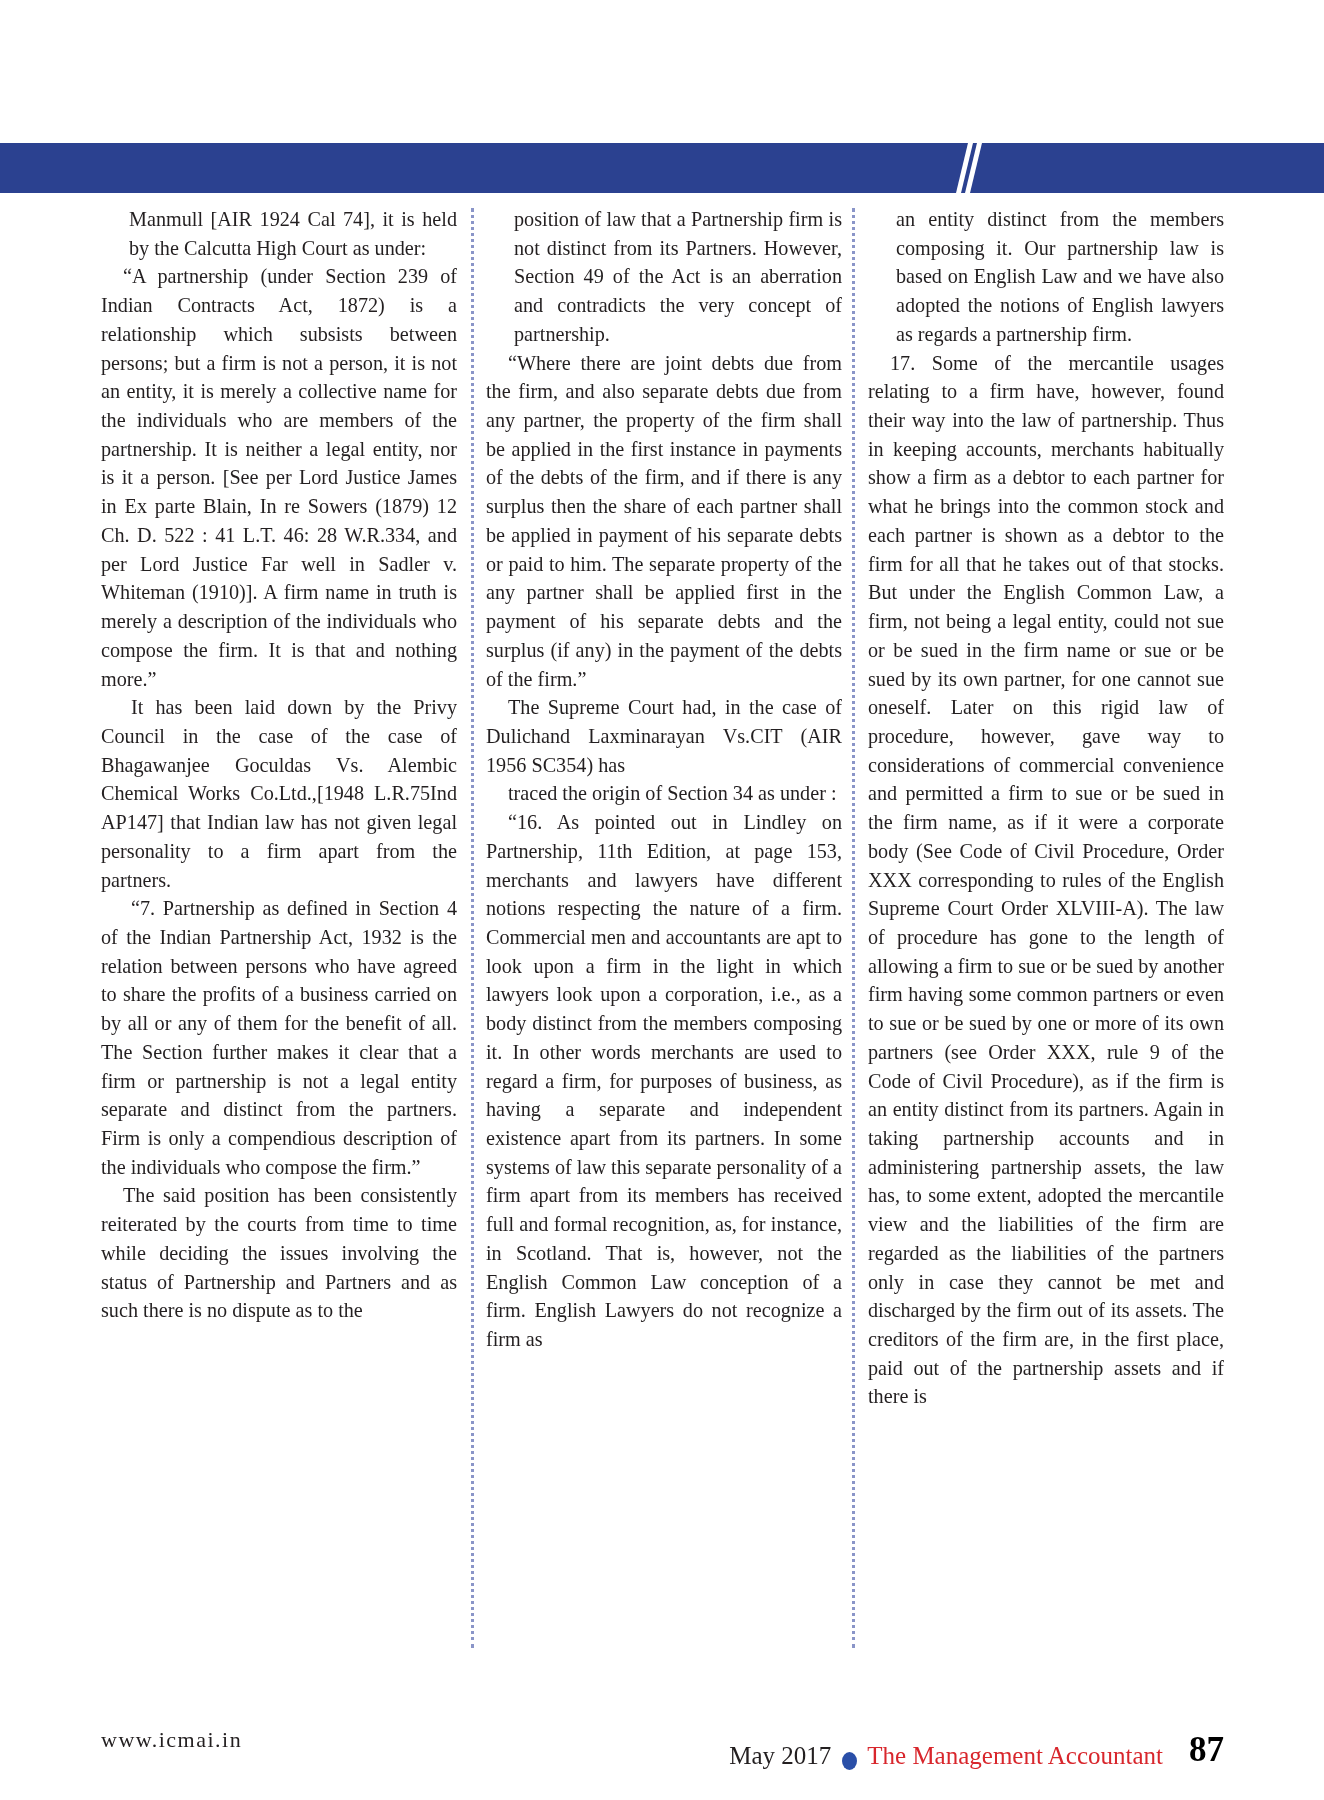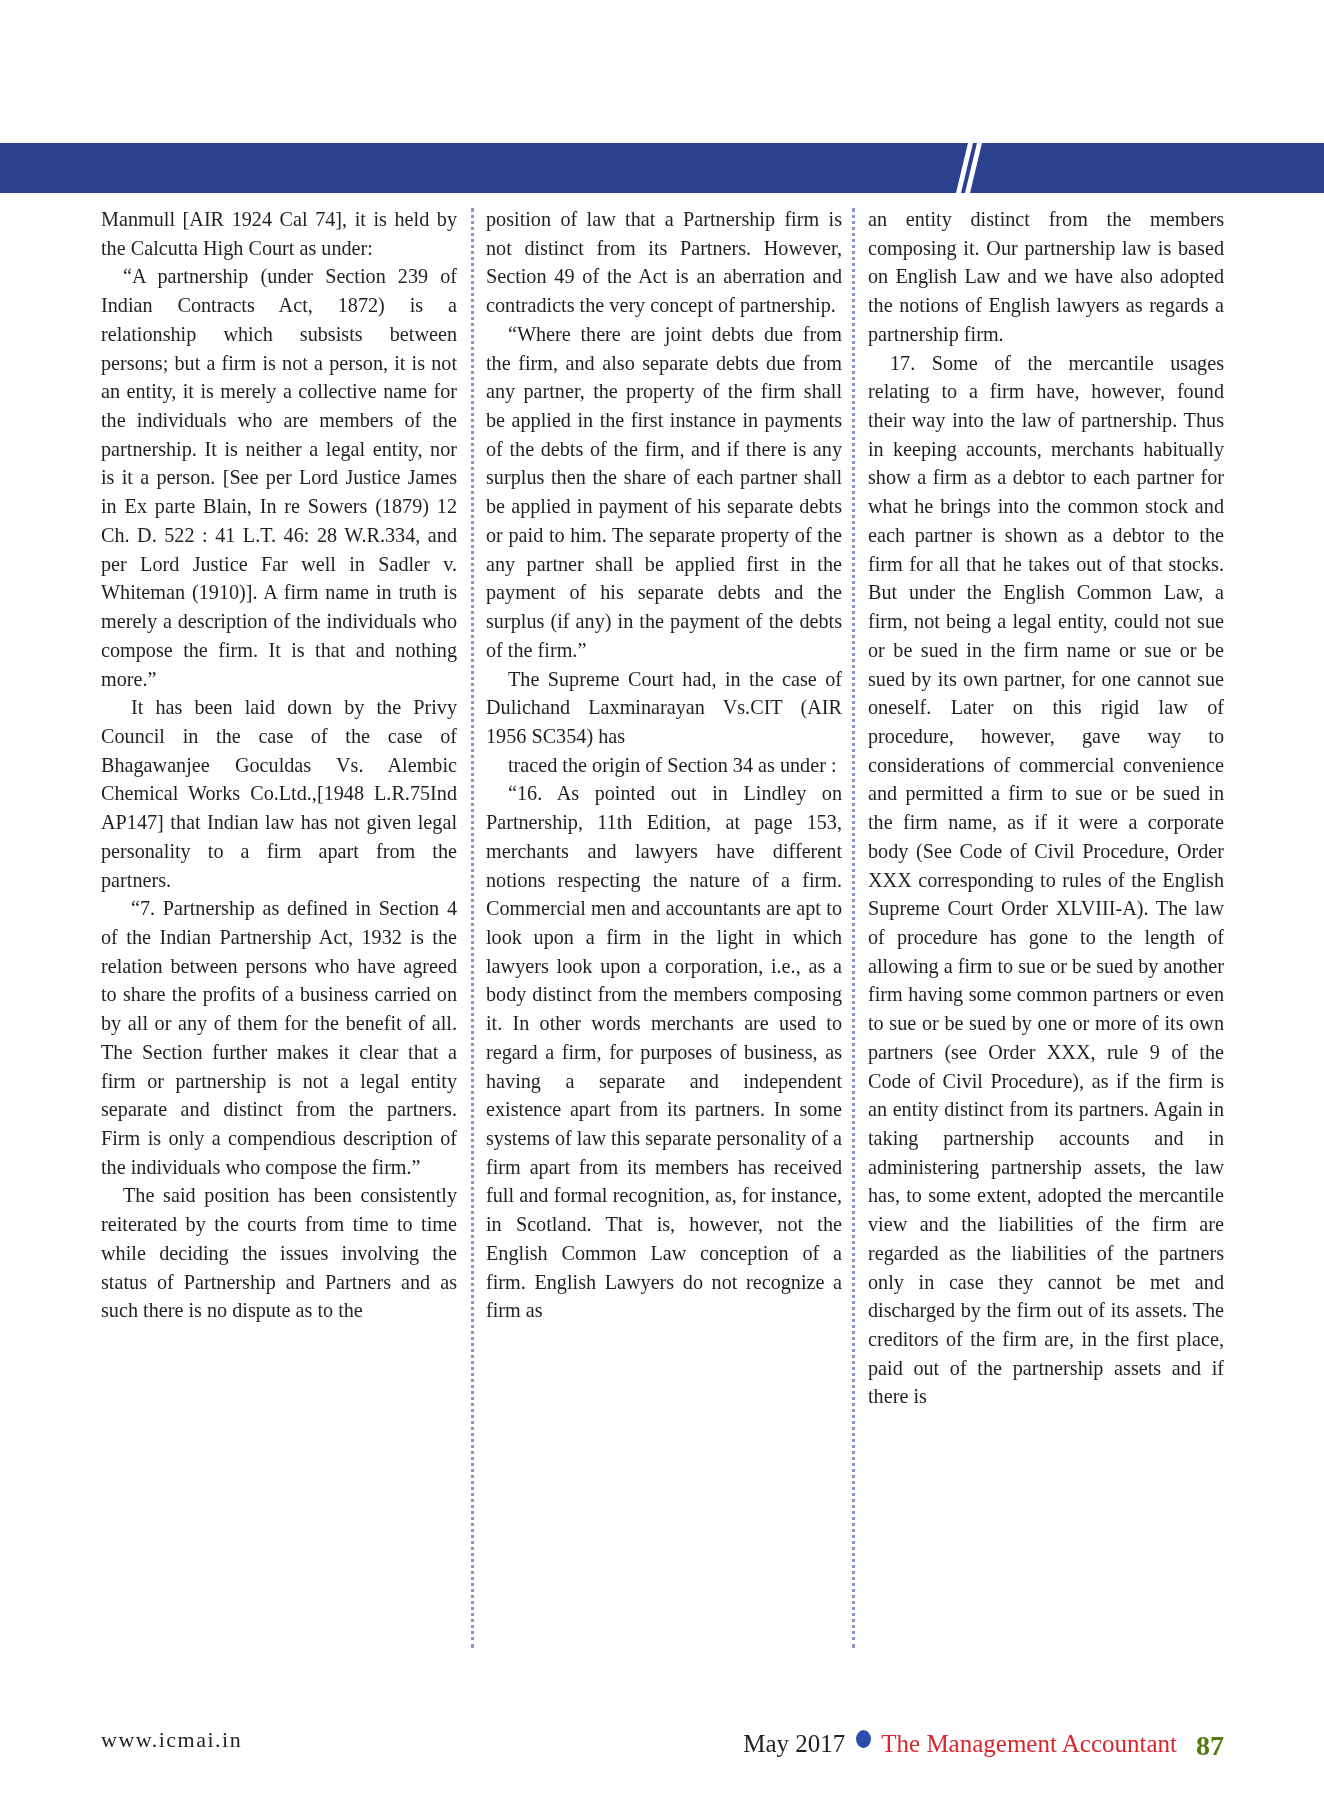--- a/index.html
+++ b/index.html
@@ -3,38 +3,38 @@
 <meta charset="utf-8">
 <style>
   html, body { margin: 0; padding: 0; background: #ffffff; }
   body { width: 1324px; height: 1800px; position: relative; overflow: hidden;
          font-family: "DejaVu Serif", "Liberation Serif", serif; color: #231f20; }
   .banner { position: absolute; left: 0; top: 143px; width: 1324px; height: 50px; background: #2b4190; }
   .banner-slashes { position: absolute; left: 952px; top: 143px; width: 40px; height: 50px; }
   .col { position: absolute; top: 205px; width: 356px; font-size: 20.2px; line-height: 28.72px;
          text-align: justify; font-family: "Liberation Serif", serif; }
   .col p { margin: 0; text-indent: 22px; }
-  .col p.noindent { text-indent: 0; }
+  .col p.noindent { text-indent: 0; margin-left: 28px; }
   .col p.indent2 { text-indent: 30px; }
   #col1 { left: 101px; }
   #col2 { left: 486px; }
   #col3 { left: 868px; }
   .divider { position: absolute; top: 208px; height: 1440px; width: 0;
              border-left: 3px dotted #8a95c8; }
   #div1 { left: 471px; }
   #div2 { left: 852px; }
   .footer-url { position: absolute; left: 101px; top: 1727px; font-size: 22px; letter-spacing: 1.5px;
                 font-family: "Liberation Serif", serif; color: #231f20; }
-  .footer-right { position: absolute; right: 100px; top: 1730px; display: flex; align-items: flex-start;
+  .footer-right { position: absolute; right: 100px; top: 1730px; display: flex; align-items: flex-end;
                   font-family: "Liberation Serif", serif; font-size: 25px; }
   .footer-date { color: #231f20; }
   .footer-dot { display: inline-block; width: 15px; height: 18px; border-radius: 50%;
                 background: #2a4fa8; margin: 0 10px 0 11px; }
   .footer-mag { color: #d8262c; }
-  .footer-page { color: #4d7c0f; font-weight: bold; font-size: 28px; margin-left: 19px; }
+  .footer-page { color: #000000; font-weight: bold; font-size: 35px; margin-left: 26px; }
 </style>
 </head>
 <body>
 
 <div class="banner"></div>
 <svg class="banner-slashes" viewBox="0 0 40 50">
   <polygon points="16,0 21,0 9,50 4,50" fill="#ffffff"></polygon>
   <polygon points="25,0 30,0 18,50 13,50" fill="#ffffff"></polygon>
 </svg>
 

